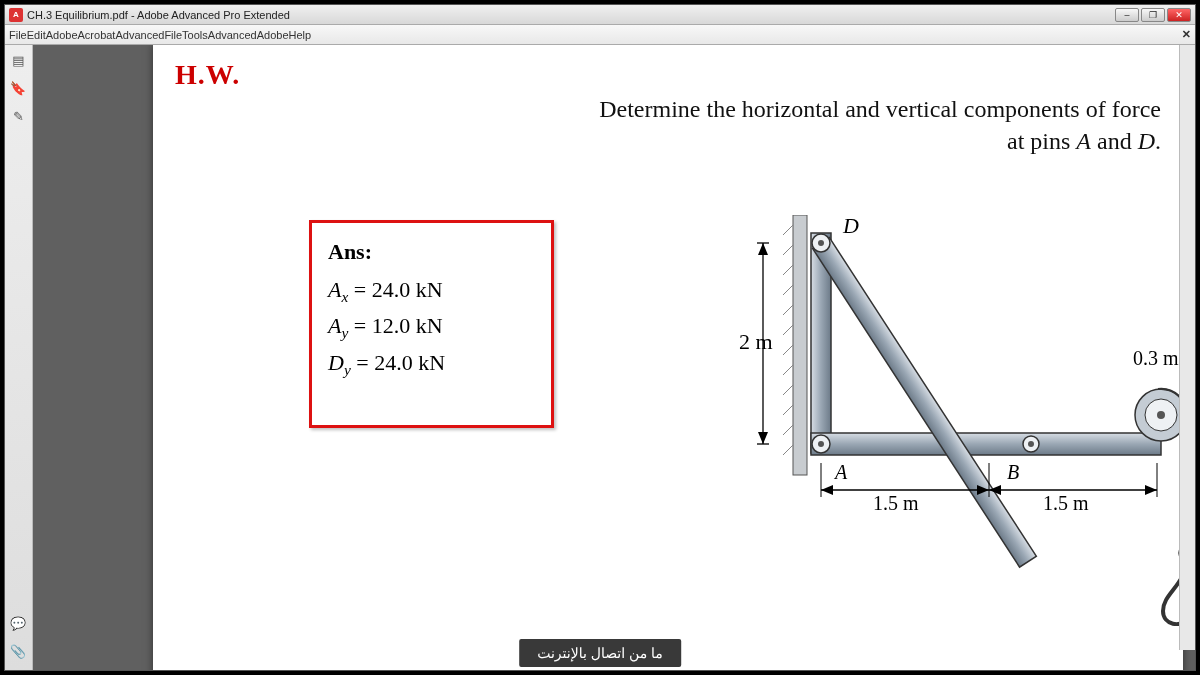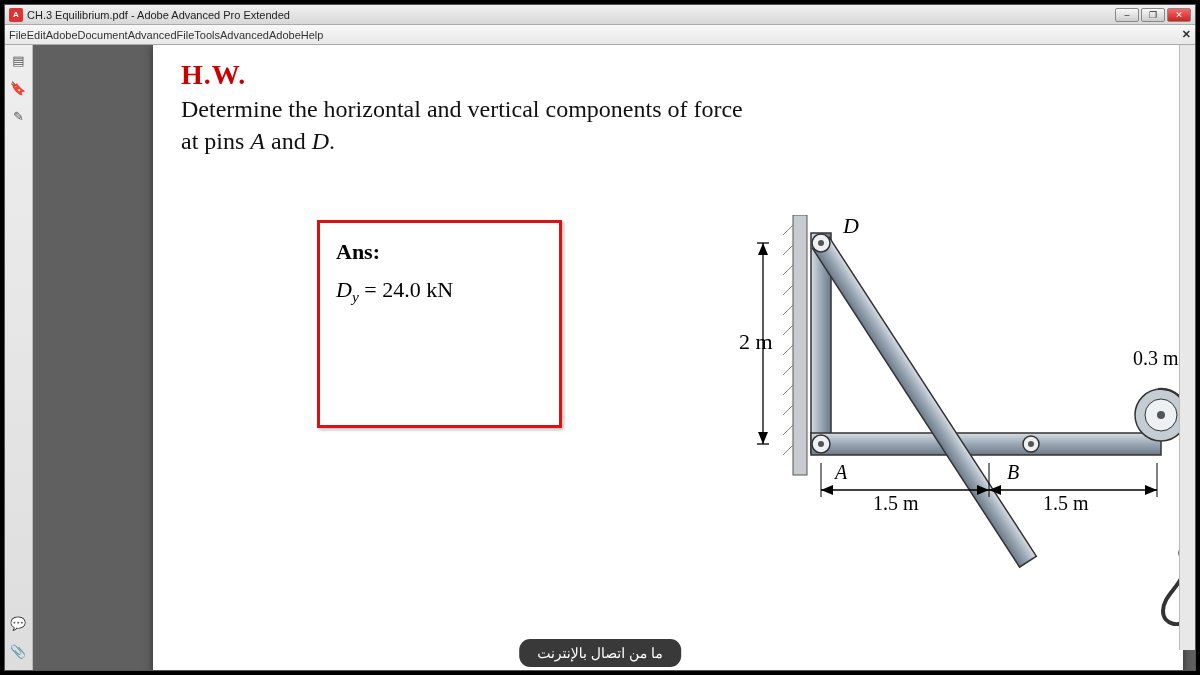--- a/index.html
+++ b/index.html
@@ -14,52 +14,52 @@
   .menubar { height: 20px; background: linear-gradient(#f8f8f8,#e8e8e8); border-bottom: 1px solid #aaa; display: flex; align-items: center; padding: 0 4px; font-size: 11px; color: #333; }
   .menubar span { cursor: default; }
   .menubar .closer { margin-left: auto; font-weight: bold; color: #333; }
   .content { position: absolute; top: 40px; left: 0; right: 0; bottom: 0; display: flex; }
   .sidebar { width: 28px; background: linear-gradient(#eee,#ddd); border-right: 1px solid #bbb; display: flex; flex-direction: column; align-items: center; padding-top: 6px; gap: 10px; }
   .sidebar .sbicon { width: 18px; height: 18px; display: flex; align-items: center; justify-content: center; font-size: 13px; color: #555; }
   .sidebar .bottom { margin-top: auto; margin-bottom: 10px; display: flex; flex-direction: column; gap: 10px; align-items: center; }
   .page-area { flex: 1; background: #606060; position: relative; overflow: hidden; }
   .scrollbar-right { position: absolute; right: 0; top: 0; bottom: 20px; width: 16px; background: #e8e8e8; border-left: 1px solid #bbb; }
   .page { position: absolute; left: 120px; top: 0; width: 1030px; height: 640px; background: #fff; box-shadow: 0 0 8px rgba(0,0,0,0.5); }
-  .doc { padding: 14px 28px; font-family: "Times New Roman", serif; color: #111; }
+  .doc { padding: 14px 22px; font-family: "Times New Roman", serif; color: #111; }
   .hw-title { color: #c00; font-weight: bold; font-size: 28px; letter-spacing: 1px; }
-  .hw-text { font-size: 24px; line-height: 1.35; padding-top: 2px; }
+  .hw-text { font-size: 24px; line-height: 1.35; padding-top: 2px; text-align: right; }
   .hw-text i { font-style: italic; }
-  .answer-box { position: absolute; top: 175px; left: 164px; width: 245px; height: 208px; border: 3px solid #d11; box-shadow: 2px 2px 3px rgba(0,0,0,0.25); padding: 12px 16px; background: #fff; font-family: "Times New Roman", serif; font-size: 22px; line-height: 1.55; }
+  .answer-box { position: absolute; top: 175px; left: 156px; width: 245px; height: 208px; border: 3px solid #d11; box-shadow: 2px 2px 3px rgba(0,0,0,0.25); padding: 12px 16px; background: #fff; font-family: "Times New Roman", serif; font-size: 22px; line-height: 1.55; }
   .answer-box .ans-title { font-weight: bold; margin-bottom: 4px; }
   .answer-box .row { white-space: nowrap; }
   .answer-box .sub { font-style: italic; }
   .answer-box .subscript { font-size: 0.7em; vertical-align: sub; font-style: italic; }
   .diagram { position: absolute; top: 170px; left: 560px; width: 500px; height: 420px; }
-  .notify { position: absolute; left: 50%; transform: translateX(-50%); bottom: 8px; background: rgba(40,40,40,0.92); color: #fff; padding: 6px 18px; border-radius: 11px; font-size: 14px; font-family: Tahoma, Arial, sans-serif; }
+  .notify { position: absolute; left: 50%; transform: translateX(-50%); bottom: 8px; background: rgba(40,40,40,0.92); color: #fff; padding: 6px 18px; border-radius: 2px; font-size: 14px; font-family: Tahoma, Arial, sans-serif; }
   text.dlabel { font-family: "Times New Roman", serif; font-style: italic; }
   text.dimlabel { font-family: "Times New Roman", serif; }
 </style>
 </head>
 <body>
 <div class="container">
 <div class="window">
   <div class="titlebar">
     <div class="pdf-icon">A</div>
     <span>CH.3  Equilibrium.pdf - Adobe Advanced Pro Extended</span>
     <div class="wc">
       <div class="btn">–</div>
       <div class="btn">❐</div>
       <div class="btn close">✕</div>
     </div>
   </div>
   <div class="menubar">
     <span>File</span>
     <span>Edit</span>
     <span>Adobe</span>
-    <span>Document</span>
+    <span>Acrobat</span>
     <span>Advanced</span>
     <span>File</span>
     <span>Tools</span>
     <span>Advanced</span>
     <span>Adobe</span>
     <span>Help</span>
     <span class="closer">✕</span>
   </div>
   <div class="content">
     <div class="sidebar">
@@ -78,20 +78,22 @@
           <div class="hw-text">
             <span>Determine the horizontal and vertical components of force</span><br>
             <span>at pins </span>
             <i>A</i>
             <span> and </span>
             <i>D</i><span>.</span>
           </div>
         </div>
         <div class="answer-box">
           <div class="ans-title">Ans:</div>
+          <div class="row"><span class="sub">A</span><span class="subscript">x</span> = <span>24.0 kN</span></div>
+          <div class="row"><span class="sub">A</span><span class="subscript">y</span> = <span>12.0 kN</span></div>
           <div class="row"><span class="sub">D</span><span class="subscript">y</span> = <span>24.0 kN</span></div>
         </div>
         <div class="diagram">
           <svg width="500" height="430" viewBox="0 0 500 430">
             <defs>
               <linearGradient id="steel" x1="0" y1="0" x2="0" y2="1">
                 <stop offset="0%" stop-color="#d7dde4"></stop>
                 <stop offset="50%" stop-color="#9aa7b4"></stop>
                 <stop offset="100%" stop-color="#6c7a88"></stop>
               </linearGradient>

